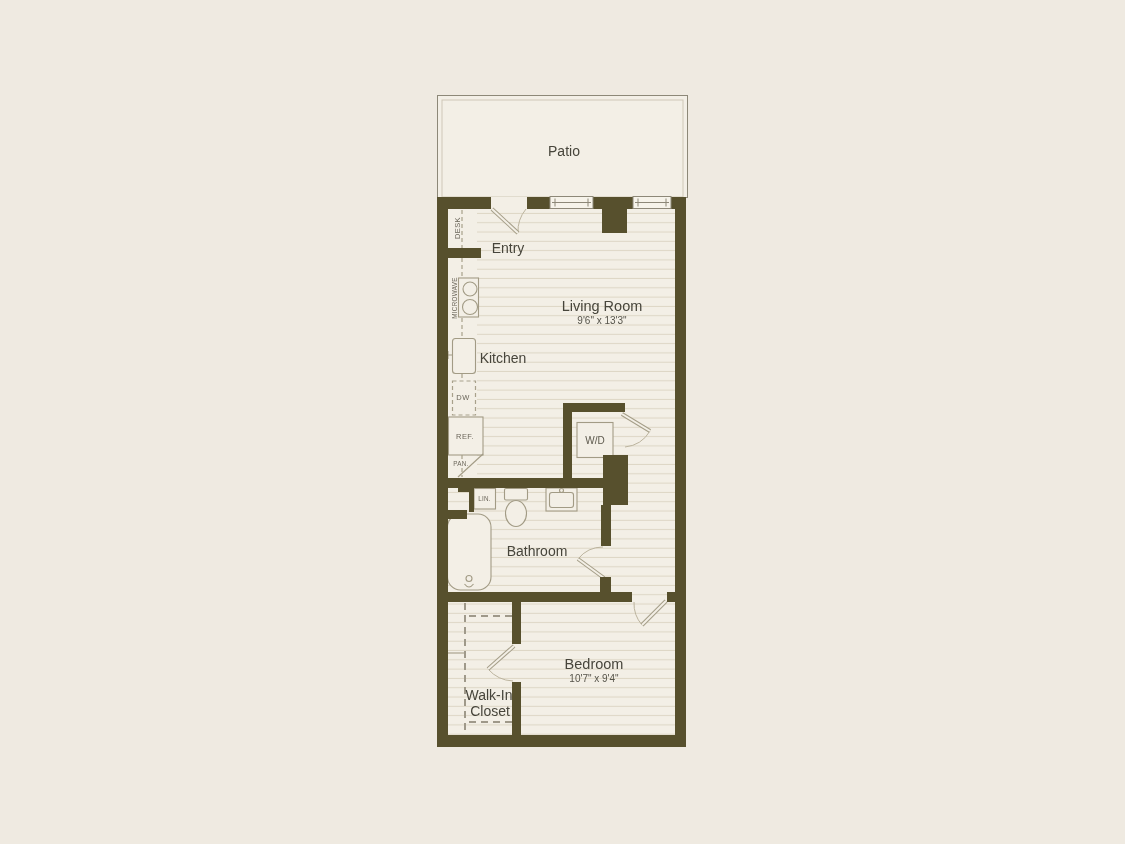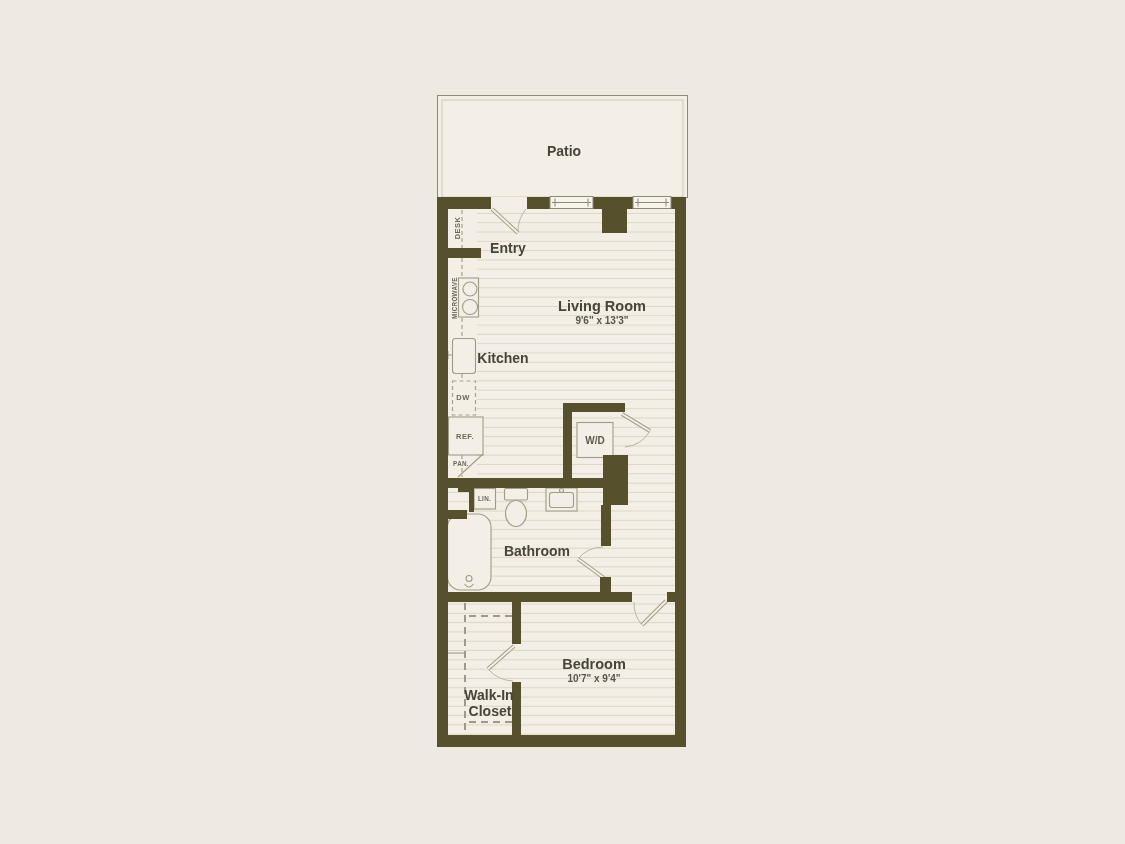--- a/index.html
+++ b/index.html
@@ -1,16 +1,16 @@
 <!DOCTYPE html>
 <html style="--background: #efeae1; --floor: #f3efe6; --wall: #57502d; --floor_line: #ddd6c5; --fixture_line: #a29b85; --label_text: #47453b; --small_label_text: #6b665a;"><head>
 <meta charset="utf-8">
 <style>
   html,body{margin:0;padding:0;background:var(--background,#efeae1);}
-  .stage{position:relative;width:906px;height:844px;overflow:hidden;font-weight:bold;}
+  .stage{position:relative;width:906px;height:844px;overflow:hidden;}
   svg{display:block;}
   text{font-family:"Liberation Sans",sans-serif;}
   .wall{fill:var(--wall,#57502d);}
   .floor{fill:var(--floor,#f3efe6);}
   .fixture{fill:var(--floor,#f3efe6);stroke:var(--fixture_line,#a29b85);stroke-width:1.1;}
   .fixline{stroke:var(--fixture_line,#a29b85);fill:none;stroke-width:1.1;}
   .dash{stroke:#a8a18b;stroke-width:1.2;stroke-dasharray:4 3;fill:none;}
   .closet-dash{stroke:#9f998a;stroke-width:2;stroke-dasharray:7 5;fill:none;}
   .door-arc{stroke:#bcb49e;stroke-width:1;fill:none;}
   .door-leaf-outer{stroke:#a59e88;stroke-width:4;fill:none;}

